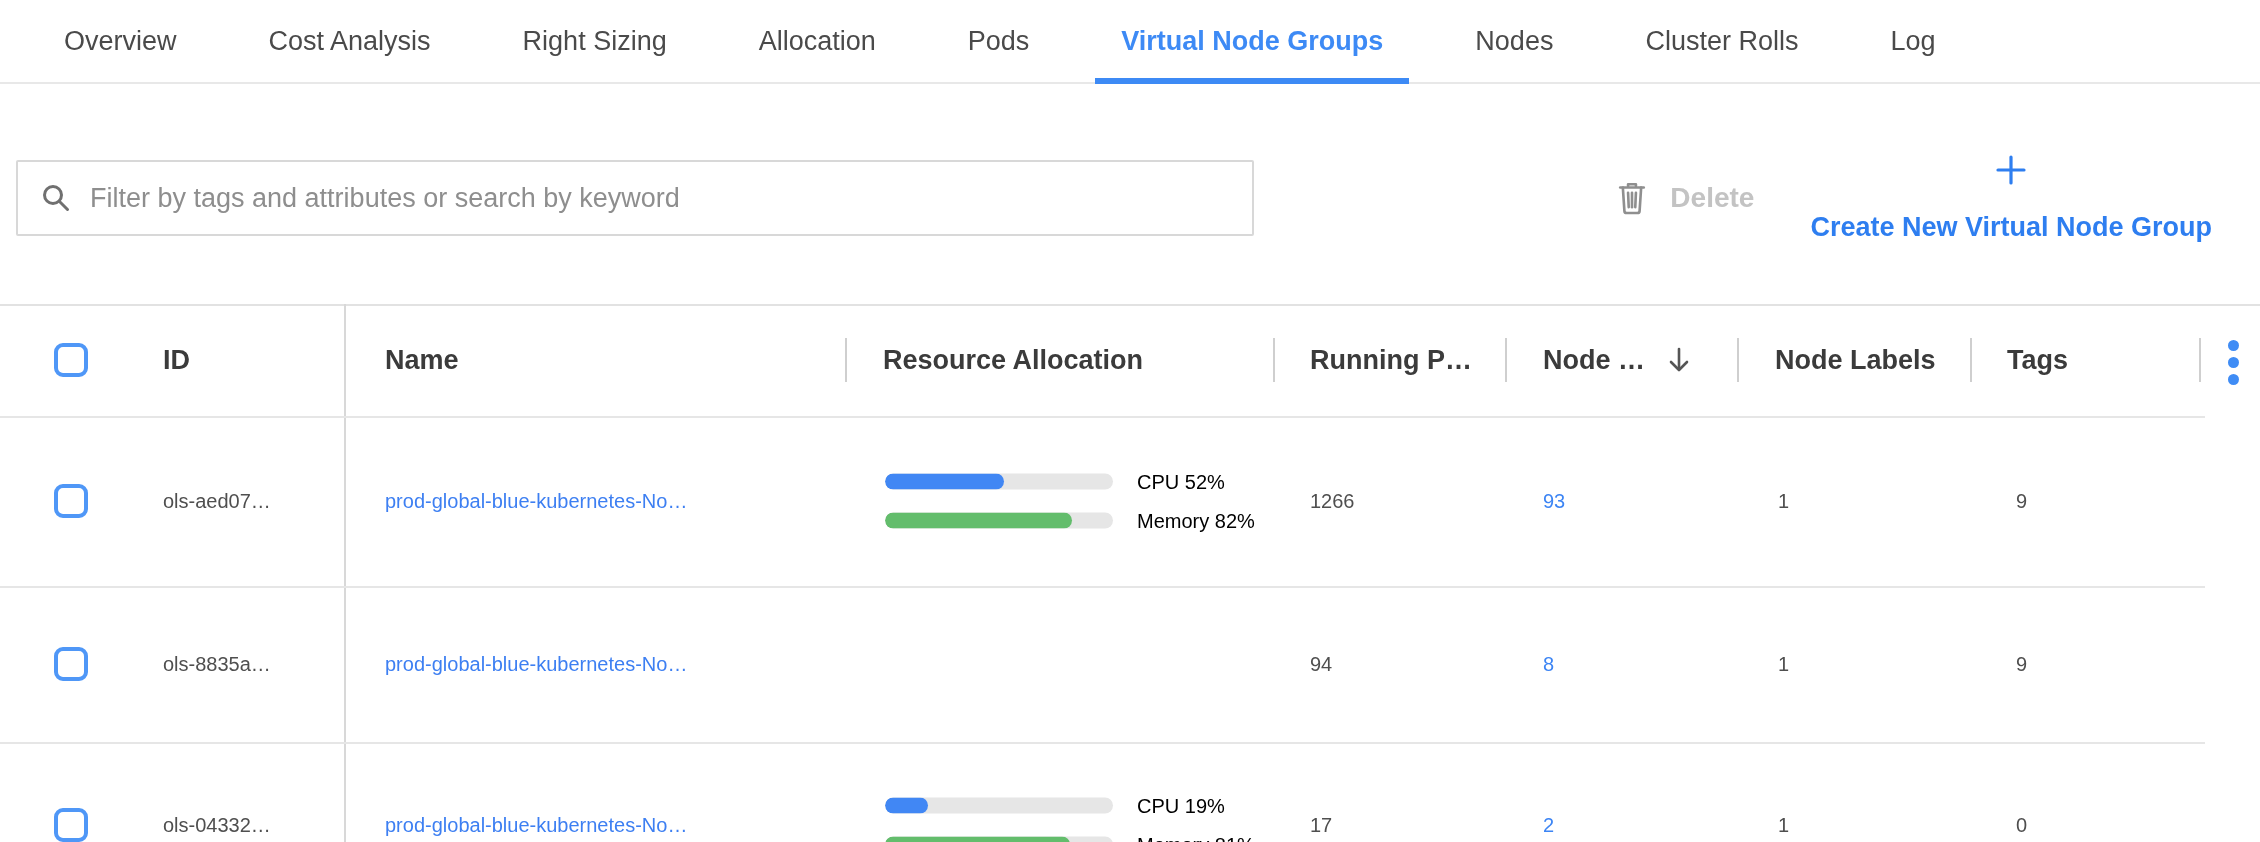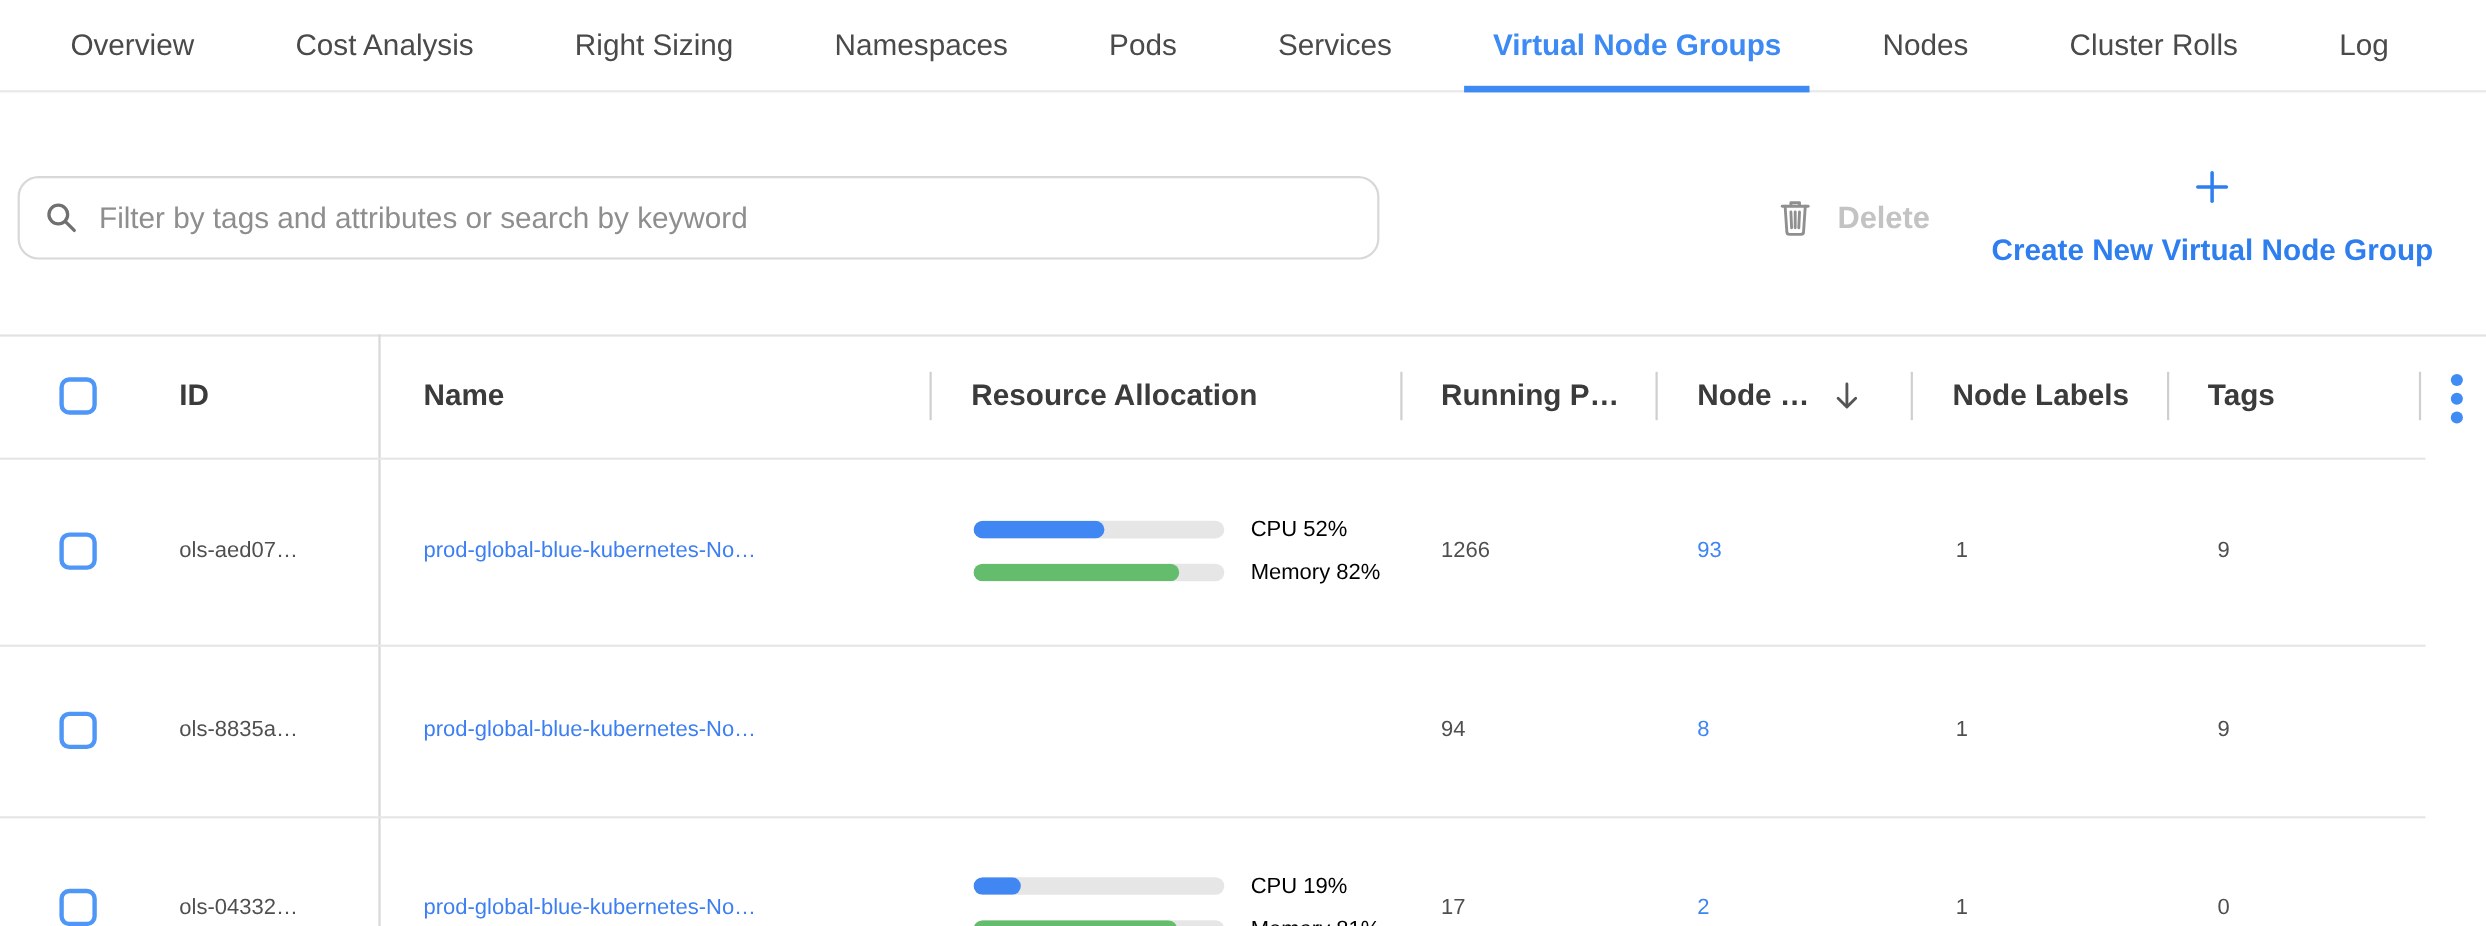--- a/index.html
+++ b/index.html
@@ -12,21 +12,21 @@
           padding-left:64px;box-sizing:border-box;}
   .tab{position:relative;display:flex;align-items:center;margin-right:92px;
        font-size:27px;color:#4a4a4a;cursor:pointer;white-space:nowrap;}
   .tab.active{color:#3d8af5;font-weight:700;}
   .tab.active::after{content:"";position:absolute;left:-26px;right:-26px;bottom:-2px;
        height:6px;background:#3d8af5;}
 
   
   .toolbar{position:absolute;top:160px;left:0;width:2260px;height:76px;}
   .search{position:absolute;left:16px;top:0;width:1238px;height:76px;box-sizing:border-box;
-          border:2px solid #d8d8d8;border-radius:19px;display:flex;align-items:center;
+          border:2px solid #d8d8d8;border-radius:2px;display:flex;align-items:center;
           padding:0 22px;gap:16px;background:#fff;}
   .search input{border:none;outline:none;flex:1;font-family:"Liberation Sans",sans-serif;
           font-size:27px;color:#4a4a4a;background:transparent;}
   .search input::placeholder{color:#8e8e8e;}
   .toolbar-right{position:absolute;right:48px;top:0;height:76px;display:flex;
           align-items:center;gap:56px;}
   .delete-btn{display:flex;align-items:center;gap:22px;font-size:28px;font-weight:700;
           color:#c3c3c3;cursor:default;}
   .create-btn{display:flex;align-items:center;gap:26px;font-size:27px;font-weight:700;
           color:#2e7ef0;cursor:pointer;white-space:nowrap;flex-direction:column;}
@@ -79,23 +79,22 @@
 </style>
 </head>
 <body>
 
 <div class="screen">
 
   <nav class="tabbar">
     <div class="tab">Overview</div>
     <div class="tab">Cost Analysis</div>
     <div class="tab">Right Sizing</div>
-    <div class="tab">Namespaces</div>
+    <div class="tab">Allocation</div>
     <div class="tab">Pods</div>
-    <div class="tab">Services</div>
     <div class="tab active">Virtual Node Groups</div>
     <div class="tab">Nodes</div>
     <div class="tab">Cluster Rolls</div>
     <div class="tab">Log</div>
   </nav>
 
   <div class="toolbar">
     <div class="search">
       <span>
         <svg width="32" height="32" viewBox="0 0 32 32" fill="none">

